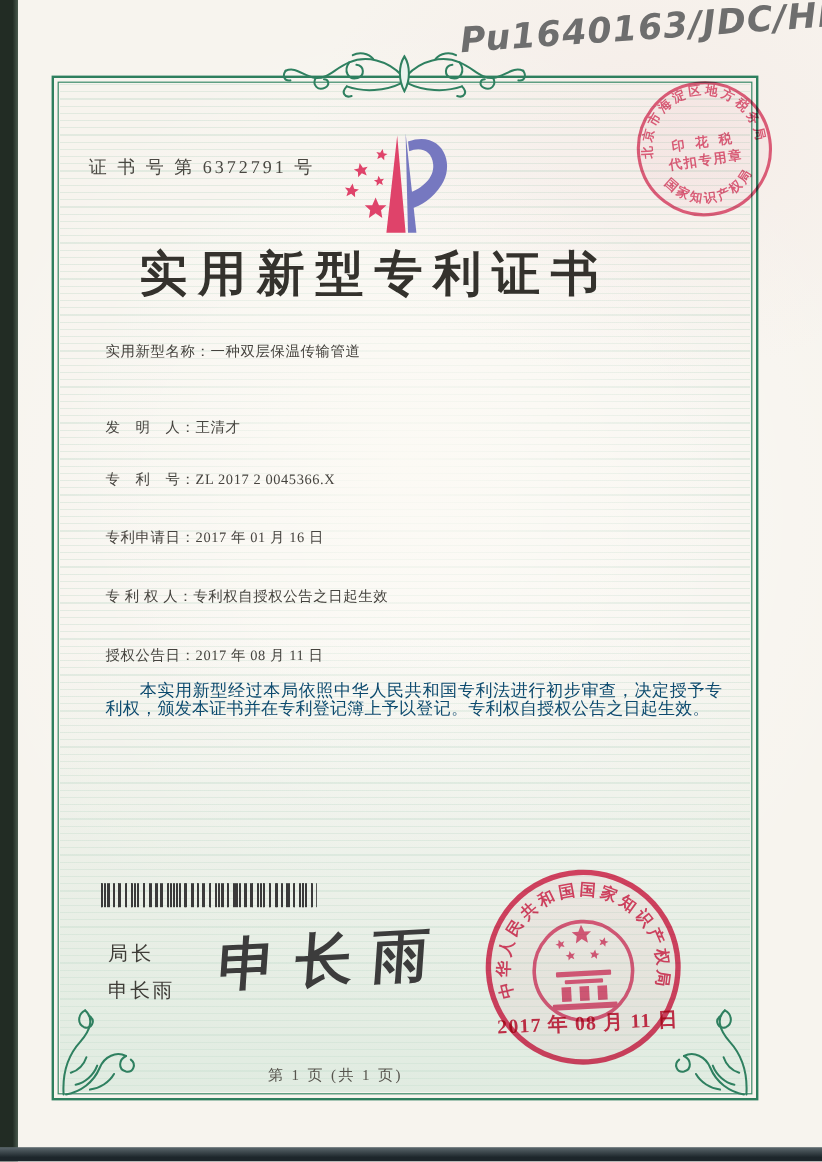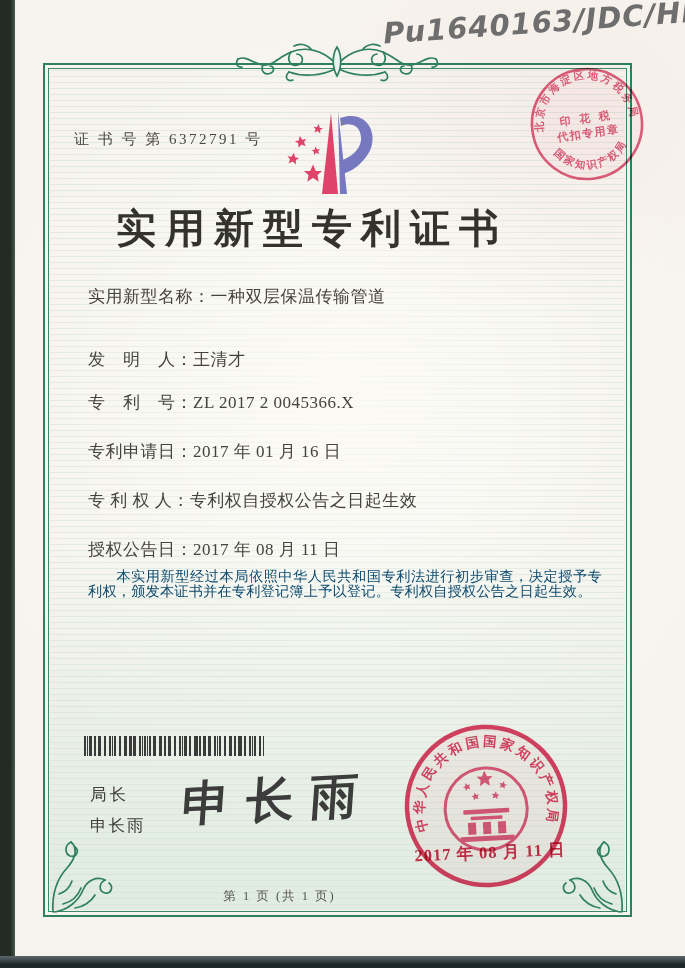--- a/index.html
+++ b/index.html
@@ -29,21 +29,21 @@
   }
   
   #handwriting{left:383px;top:6px;width:300px;font-family:"DejaVu Sans",sans-serif;
     font-style:italic;font-size:29px;color:#6e6e6e;transform:rotate(-4deg);letter-spacing:1px;font-weight:600;}
   
   #cert-number{left:74px;top:103px;font-size:15px;letter-spacing:2.5px;color:#4a4842;margin-top:27px;}
   
   #title{left:43px;top:201px;width:538px;text-align:center;font-size:40px;font-weight:700;
     color:#34322d;letter-spacing:9px;}
   
-  .field-row{left:88px;font-size:17px;color:#45433e;letter-spacing:0.5px;white-space:nowrap;}
+  .field-row{left:88px;font-size:12px;color:#45433e;letter-spacing:0.5px;white-space:nowrap;}
   
   #paragraphs{left:88px;top:569px;width:514px;}
   #paragraphs p{margin:0;text-indent:2em;font-size:14.2px;line-height:15px;
     text-align:justify;color:#0c4a6e;letter-spacing:0.2px;}
   
   #barcode{left:84px;top:736px;width:180px;height:20px;
     background:
       repeating-linear-gradient(90deg,#3a3a3a 0 2px,rgba(0,0,0,0) 2px 5px),
       repeating-linear-gradient(90deg,#3a3a3a 0 1px,rgba(0,0,0,0) 1px 7px),
       repeating-linear-gradient(90deg,rgba(0,0,0,0) 0 3px,#3a3a3a 3px 4px,rgba(0,0,0,0) 4px 11px);

